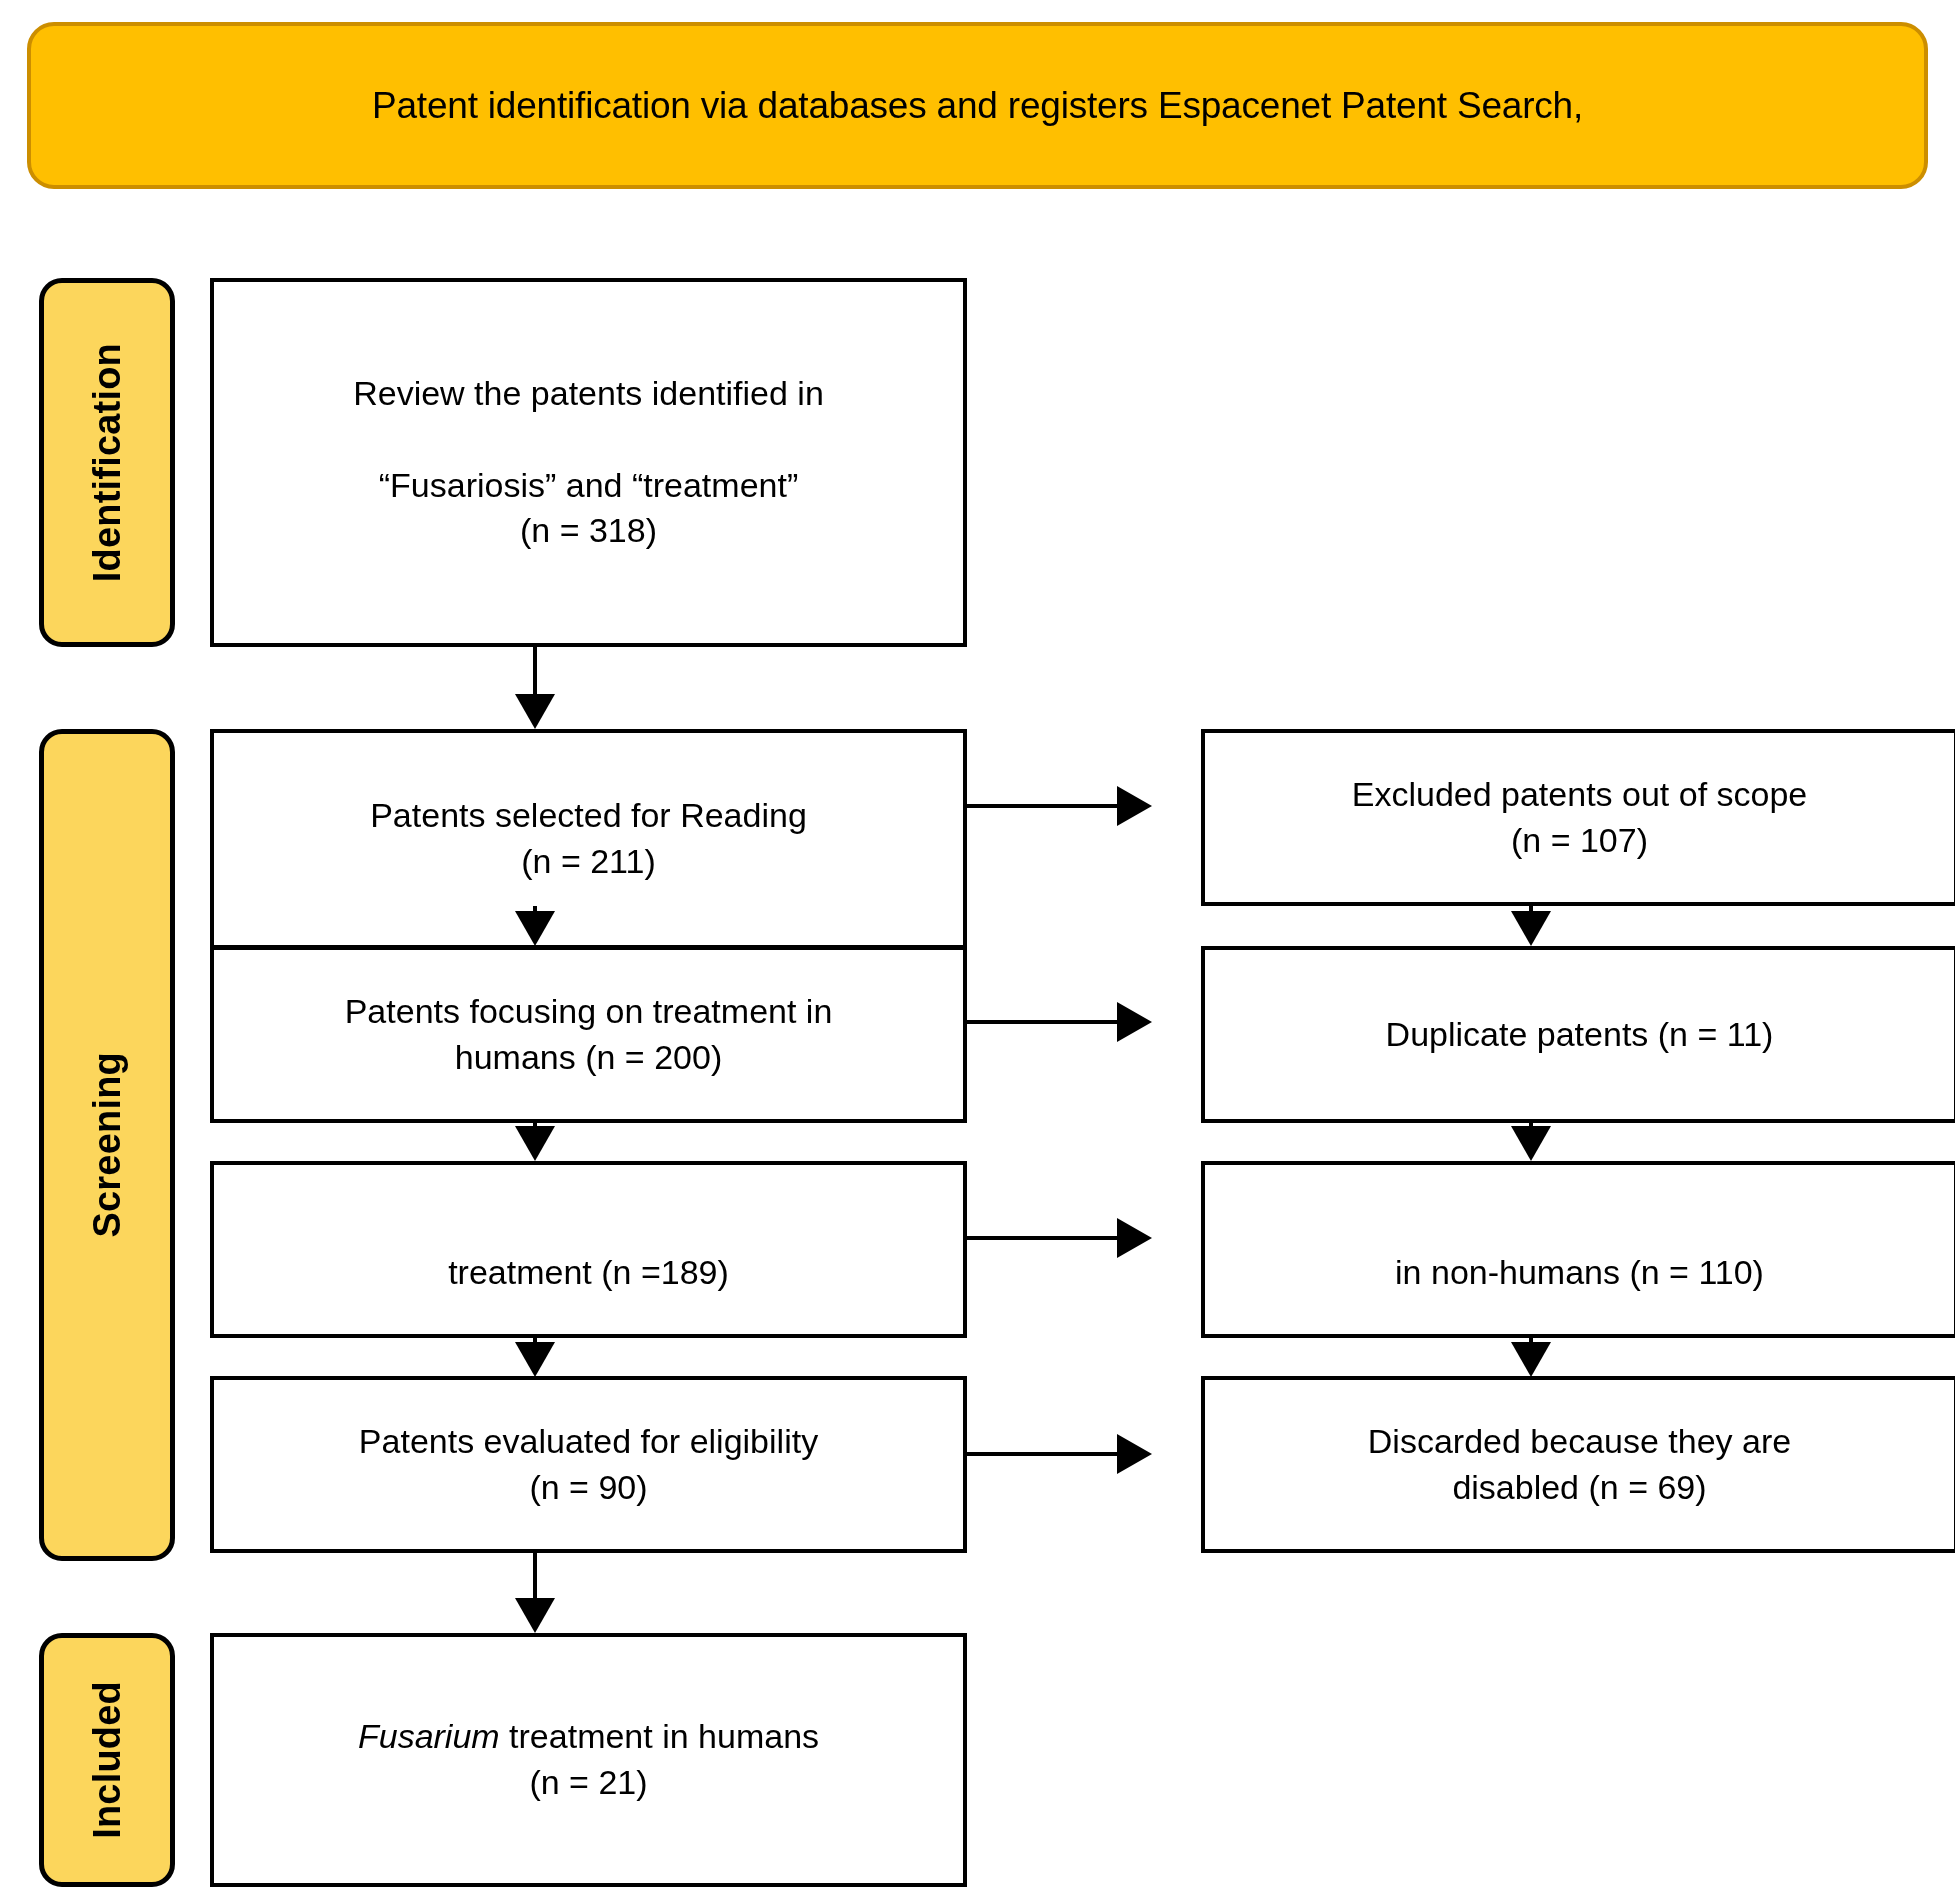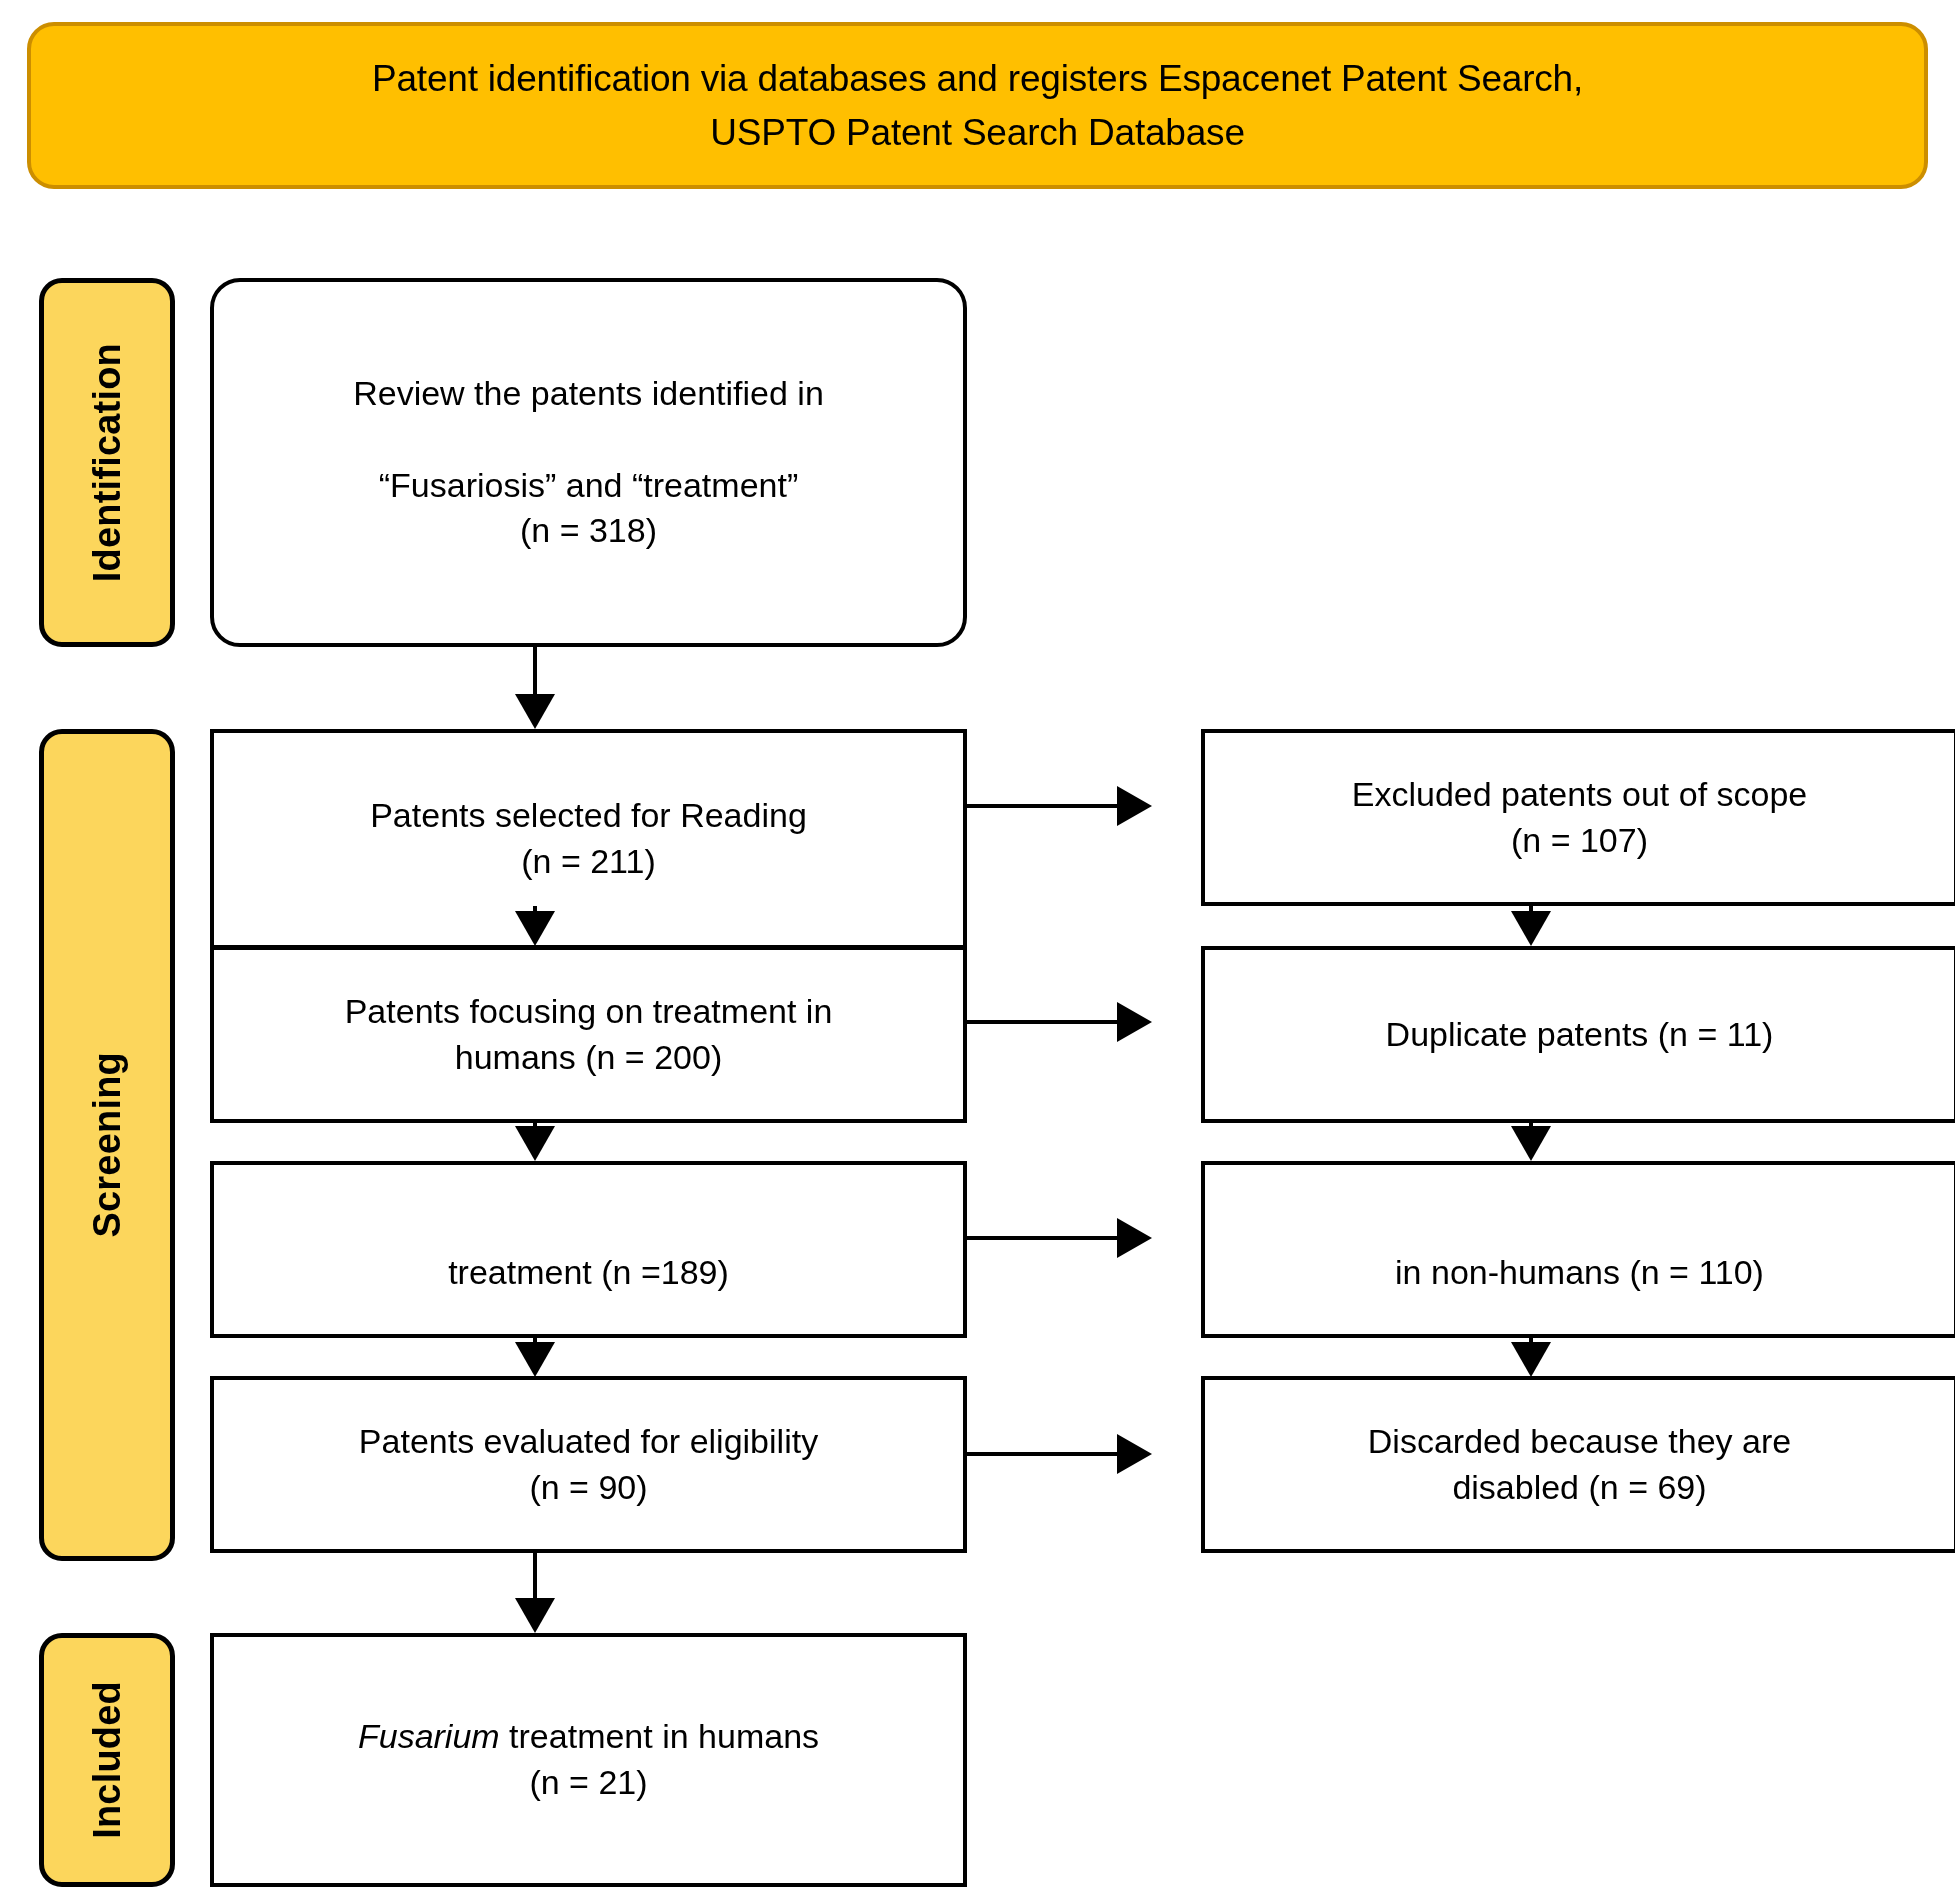--- a/index.html
+++ b/index.html
@@ -43,21 +43,21 @@
   .flow-box .btext{
     font-size:34px;line-height:1.34;padding:0 14.5px;
   }
   .flow-box .btext .it{font-style:italic;}
 
   
   .col-mid{left:210px;width:757px;}
   
   .col-right{left:1153px;width:757px;margin-left:48px;}
 
-  #box-identify{top:278px;height:369px;border-radius:30px;}
+  #box-identify{top:278px;height:369px;}
   #box-reading{top:729px;height:220px;}
   #box-humans{top:946px;height:177px;}
   #box-fusariosis{top:1161px;height:177px;}
   #box-eligibility{top:1376px;height:177px;}
   #box-included{top:1633px;height:254px;}
 
   #box-excluded{top:729px;height:177px;}
   #box-duplicate{top:946px;height:177px;}
   #box-nonhuman{top:1161px;height:177px;}
   #box-discarded{top:1376px;height:177px;}
@@ -101,21 +101,20 @@
   #arrow-humans-duplicate{left:967px;top:993px;width:185px;height:58px;}
   #arrow-fusariosis-nonhuman{left:967px;top:1209px;width:185px;height:58px;}
   #arrow-eligibility-discarded{left:967px;top:1425px;width:185px;height:58px;}
 </style>
 </head>
 <body>
 
 <div id="header-banner">
   <div class="htext">
     <span>Patent identification via databases and registers Espacenet Patent Search,</span><br>
-    <span>USPTO Patent Search Database</span>
   </div>
 </div>
 
 <div class="stage-bar" id="stage-identification">
   <span class="vtext">Identification</span>
 </div>
 <div class="stage-bar" id="stage-screening">
   <span class="vtext">Screening</span>
 </div>
 <div class="stage-bar" id="stage-included">

